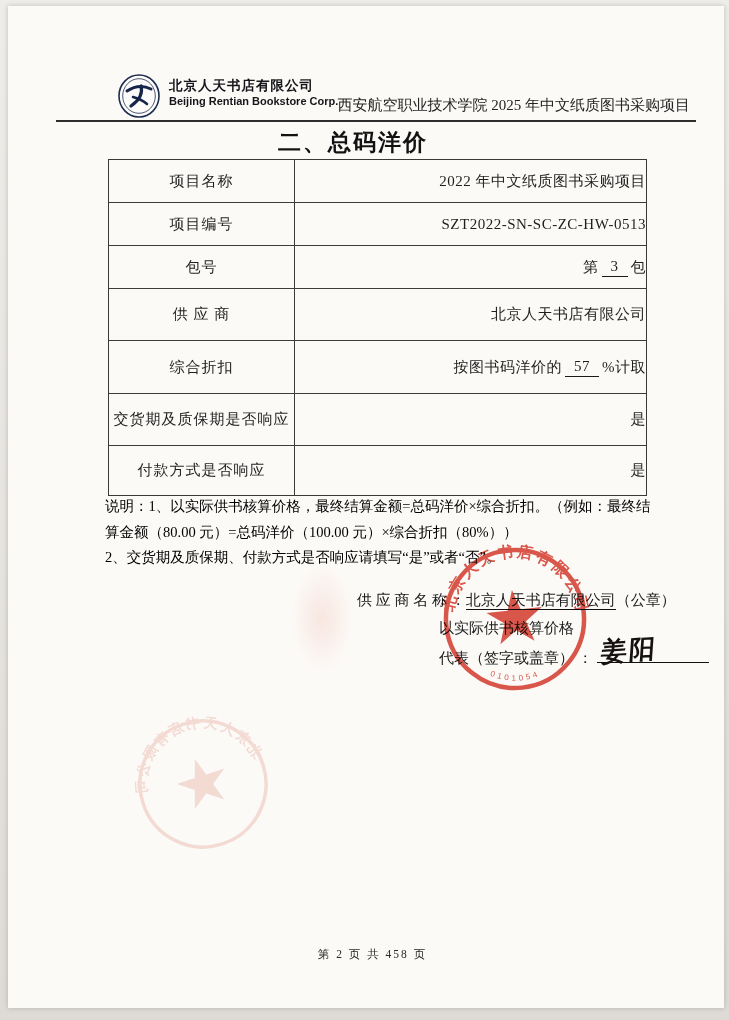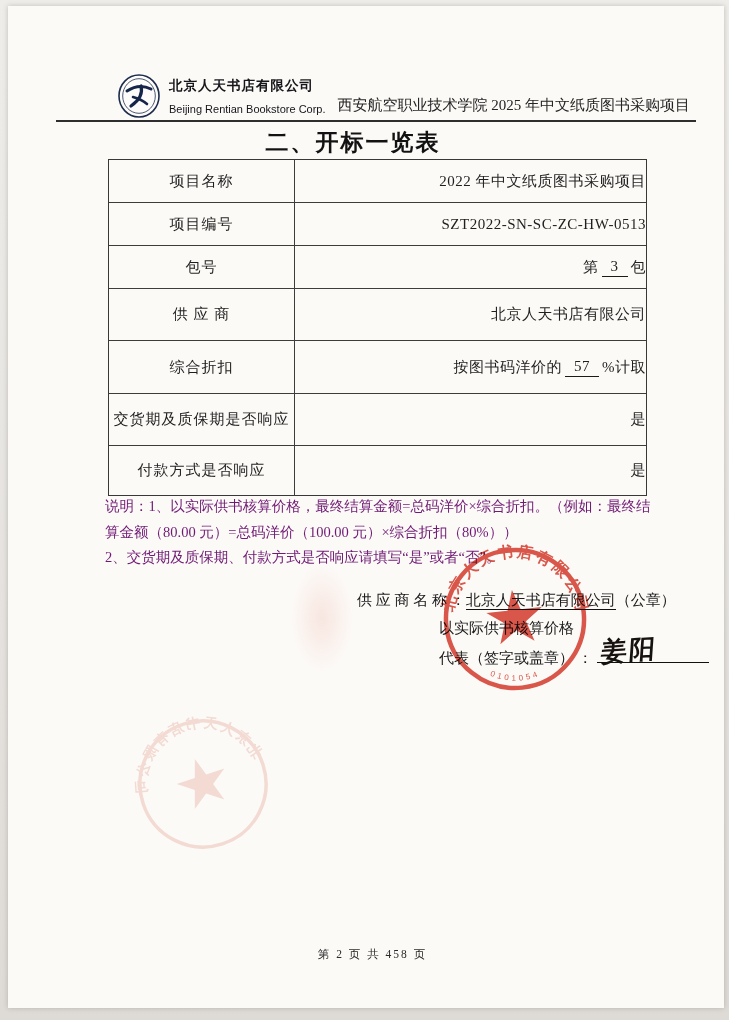--- a/index.html
+++ b/index.html
@@ -4,41 +4,41 @@
 <style>
   html,body{margin:0;padding:0;background:#cfccc8;}
   .scan{position:relative;width:729px;height:1020px;background:linear-gradient(#efedea,#dedbd7);
         overflow:hidden;font-family:"Liberation Serif","DejaVu Serif",serif;color:#1f1f1f;}
   .page{position:absolute;left:8px;top:6px;right:5px;bottom:12px;background:#fcfaf7;
         box-shadow:0 0 5px rgba(60,50,40,.25);}
   
   .emblem{position:absolute;left:109px;top:67px;width:44px;height:46px;}
   .logo-text{position:absolute;left:161px;top:71px;font-family:"Liberation Sans","DejaVu Sans",sans-serif;}
   .logo-cn{font-size:13.5px;font-weight:bold;color:#15151a;letter-spacing:1px;}
-  .logo-en{font-size:11px;font-weight:normal;color:#15151a;margin-top:8px;text-align:center;}
+  .logo-en{font-size:11px;font-weight:bold;color:#15151a;margin-top:0;text-align:center;}
   .project{position:absolute;left:280px;top:90px;width:402px;text-align:right;font-size:15px;color:#242424;}
   .rule{position:absolute;left:48px;top:114px;width:640px;height:2px;background:#2e2e2e;}
   .title{position:absolute;left:0;top:121px;width:690px;text-align:center;
          font-family:"Liberation Sans","DejaVu Sans",sans-serif;font-weight:bold;
          font-size:23px;letter-spacing:2px;color:#121212;}
   
   .table{position:absolute;left:100px;top:153px;width:537px;border:1.5px solid #383838;background:rgba(255,255,255,0);}
   .tr{display:flex;border-bottom:1px solid #3c3c3c;}
   .tr:last-child{border-bottom:none;}
   .tr:nth-child(1),.tr:nth-child(2),.tr:nth-child(3){height:42px;}
   .tr:nth-child(4){height:51px;}
   .tr:nth-child(5){height:52px;gap:35px;}
   .tr:nth-child(6){height:51px;}
   .tr:nth-child(7){height:49px;}
   .td-l{width:185px;border-right:1px solid #3c3c3c;display:flex;align-items:center;justify-content:center;
         font-size:15px;letter-spacing:1px;}
   .td-r{flex:1;display:flex;align-items:center;justify-content:flex-end;font-size:15px;letter-spacing:.5px;}
   .seg-u{border-bottom:1.4px solid #1a1a1a;padding:0 9px 1px 9px;margin:0 3px;}
   
-  .notes{position:absolute;left:97px;top:488px;width:548px;font-size:14.5px;line-height:25.5px;color:#701a75;}
+  .notes{position:absolute;left:97px;top:488px;width:548px;font-size:14.5px;line-height:25.5px;color:#000000;}
   
   .sig{position:absolute;left:305px;top:585px;width:370px;height:110px;font-size:15px;color:#1a1a1a;margin-left:44px;}
   .sig-l1{position:absolute;left:0;top:0;white-space:nowrap;}
   .u-name{border-bottom:1.5px solid #111;padding-bottom:1px;}
   .sig-l2{position:absolute;left:82px;top:28px;white-space:nowrap;}
   .sig-l3{position:absolute;left:82px;top:55px;white-space:nowrap;}
   .sig-wrap{position:relative;display:inline-block;width:112px;height:16px;border-bottom:1.5px solid #111;
             vertical-align:baseline;margin-left:4px;}
   .handwriting{position:absolute;left:4px;bottom:-6px;font-size:26px;font-weight:bold;color:#15120f;
                transform:rotate(-4deg) skewX(-8deg);letter-spacing:2px;white-space:nowrap;}
@@ -68,21 +68,21 @@
         <path d="M16 24 Q24 26 30 31" stroke-width="2.6"></path>
       </g>
     </svg>
     <div class="logo-text">
       <div class="logo-cn">北京人天书店有限公司</div>
       <div class="logo-en">Beijing Rentian Bookstore Corp.</div>
     </div>
     <div class="project">西安航空职业技术学院 2025 年中文纸质图书采购项目</div>
     <div class="rule"></div>
 
-    <div class="title">二、开标一览表</div>
+    <div class="title">二、总码洋价</div>
 
     <div class="table">
       <div class="tr">
         <div class="td-l">项目名称</div>
         <div class="td-r">
             <span>2022 年中文纸质图书采购项目</span>
             <span></span>
           </div>
       </div>
       <div class="tr">

